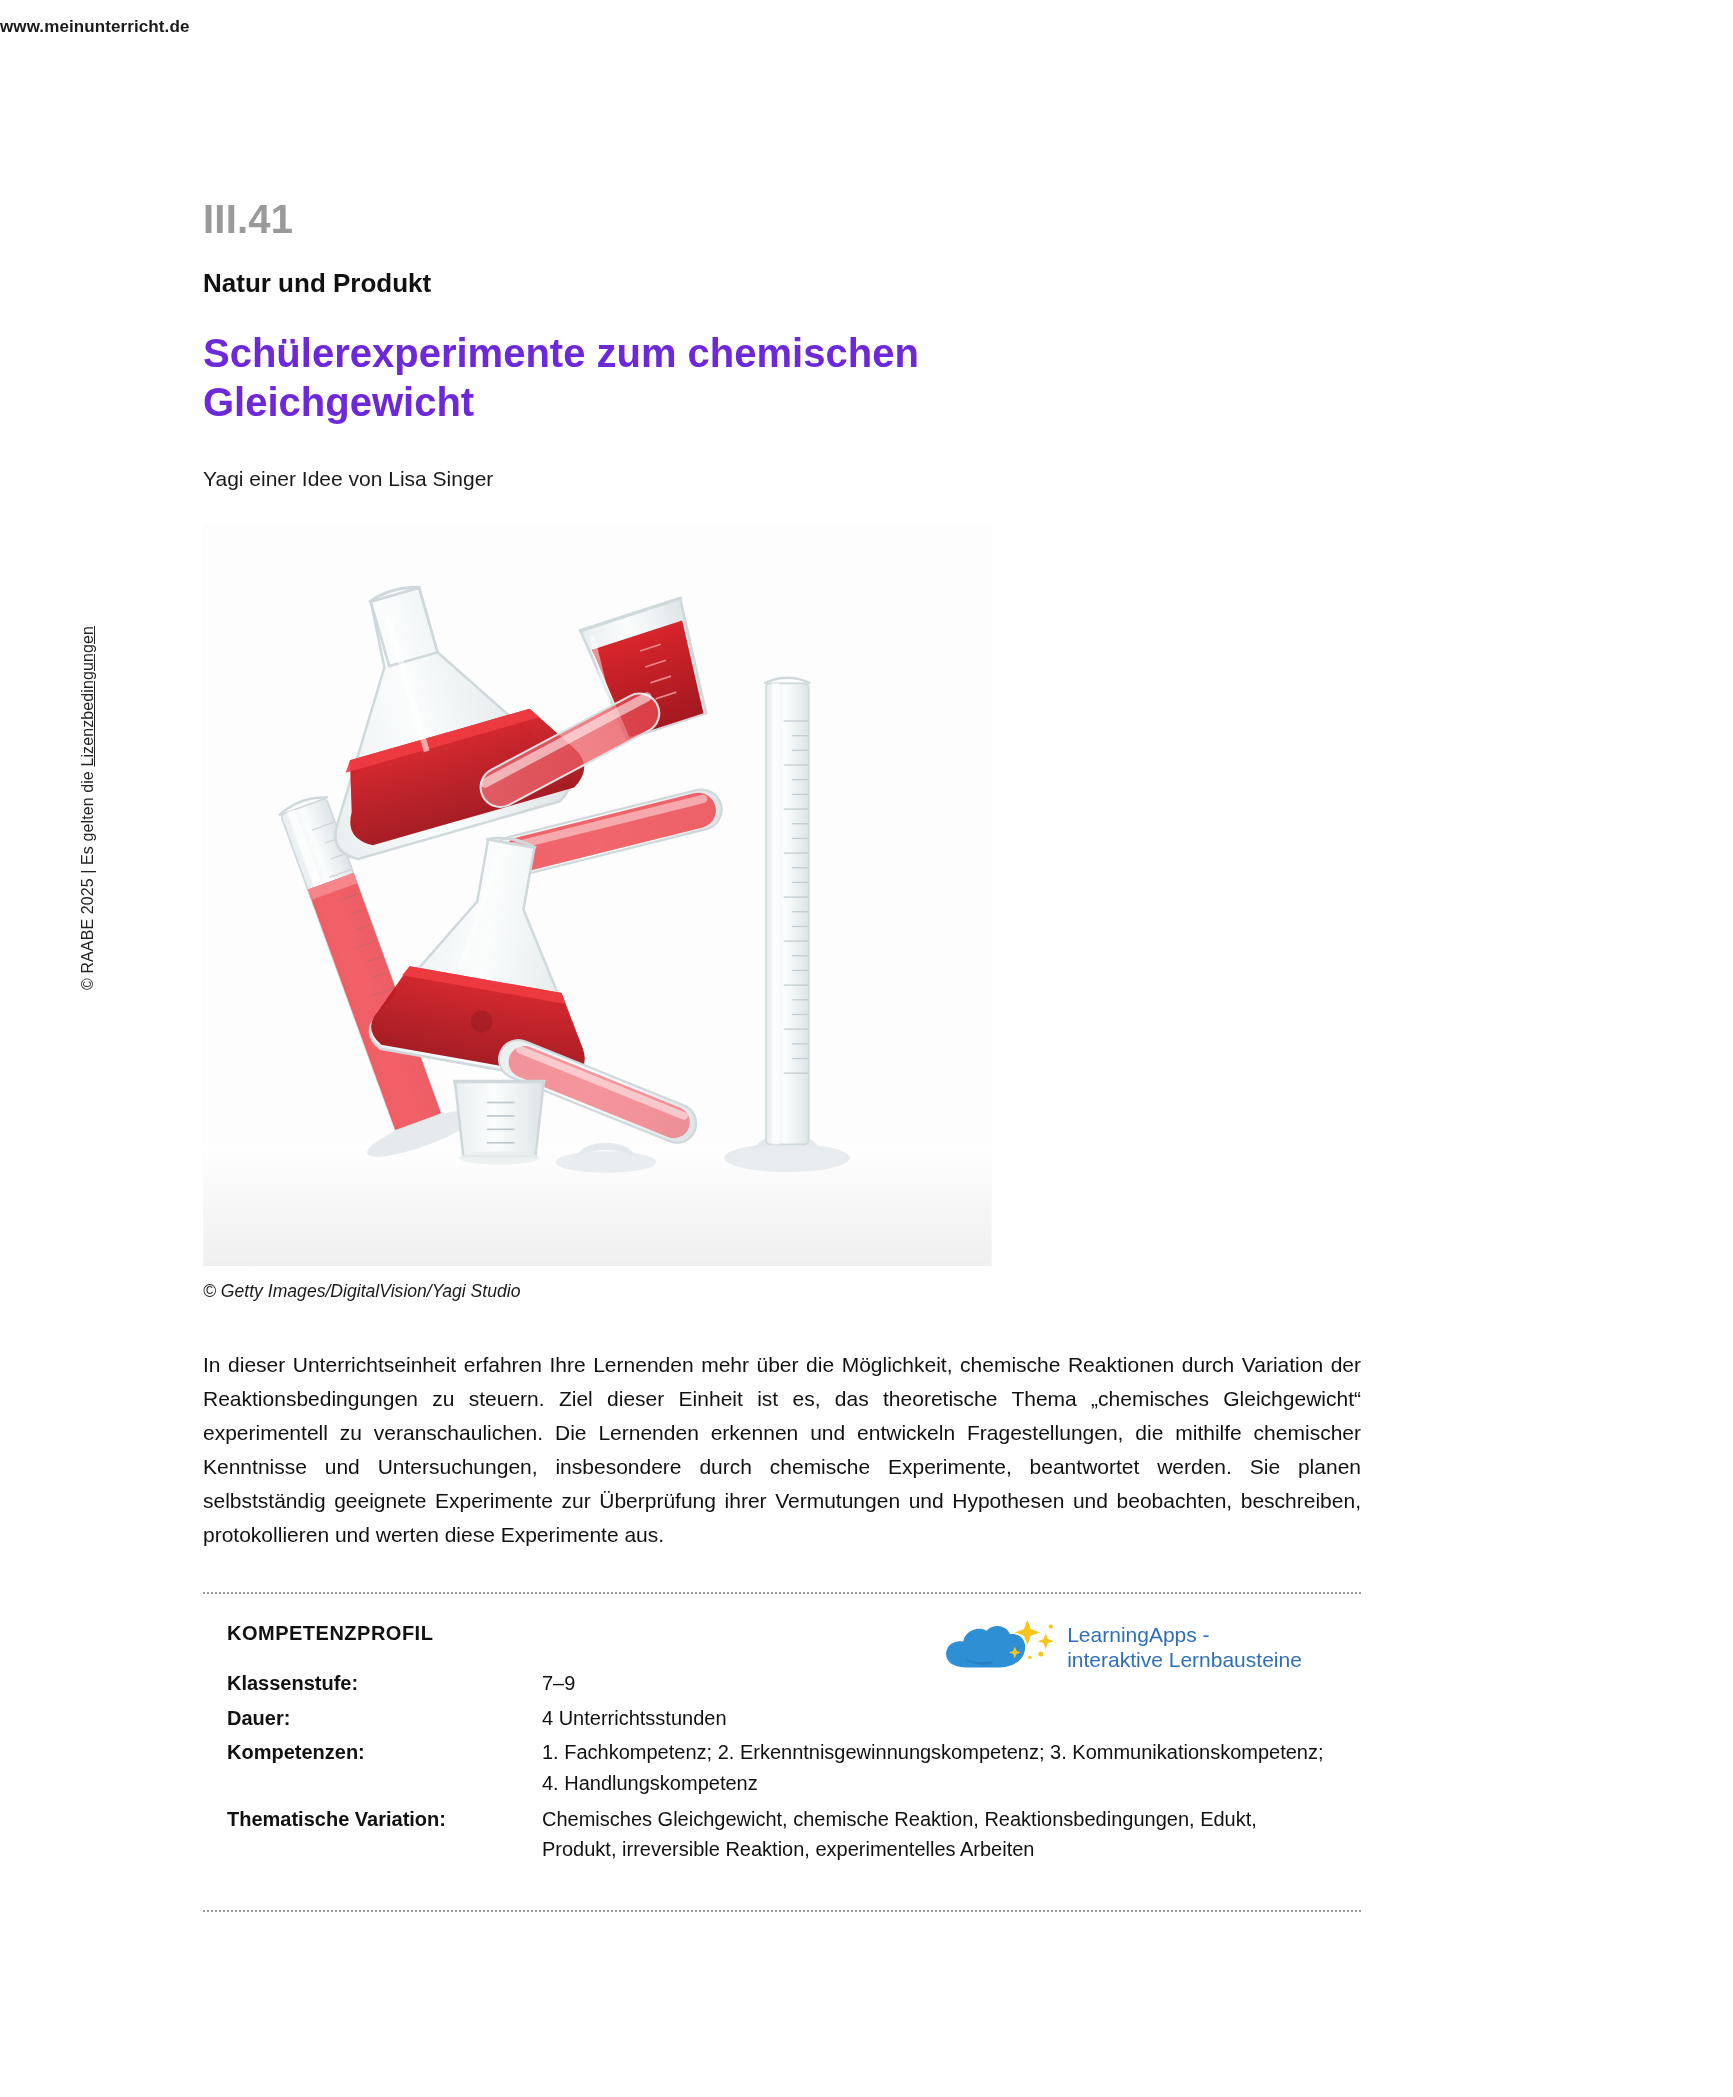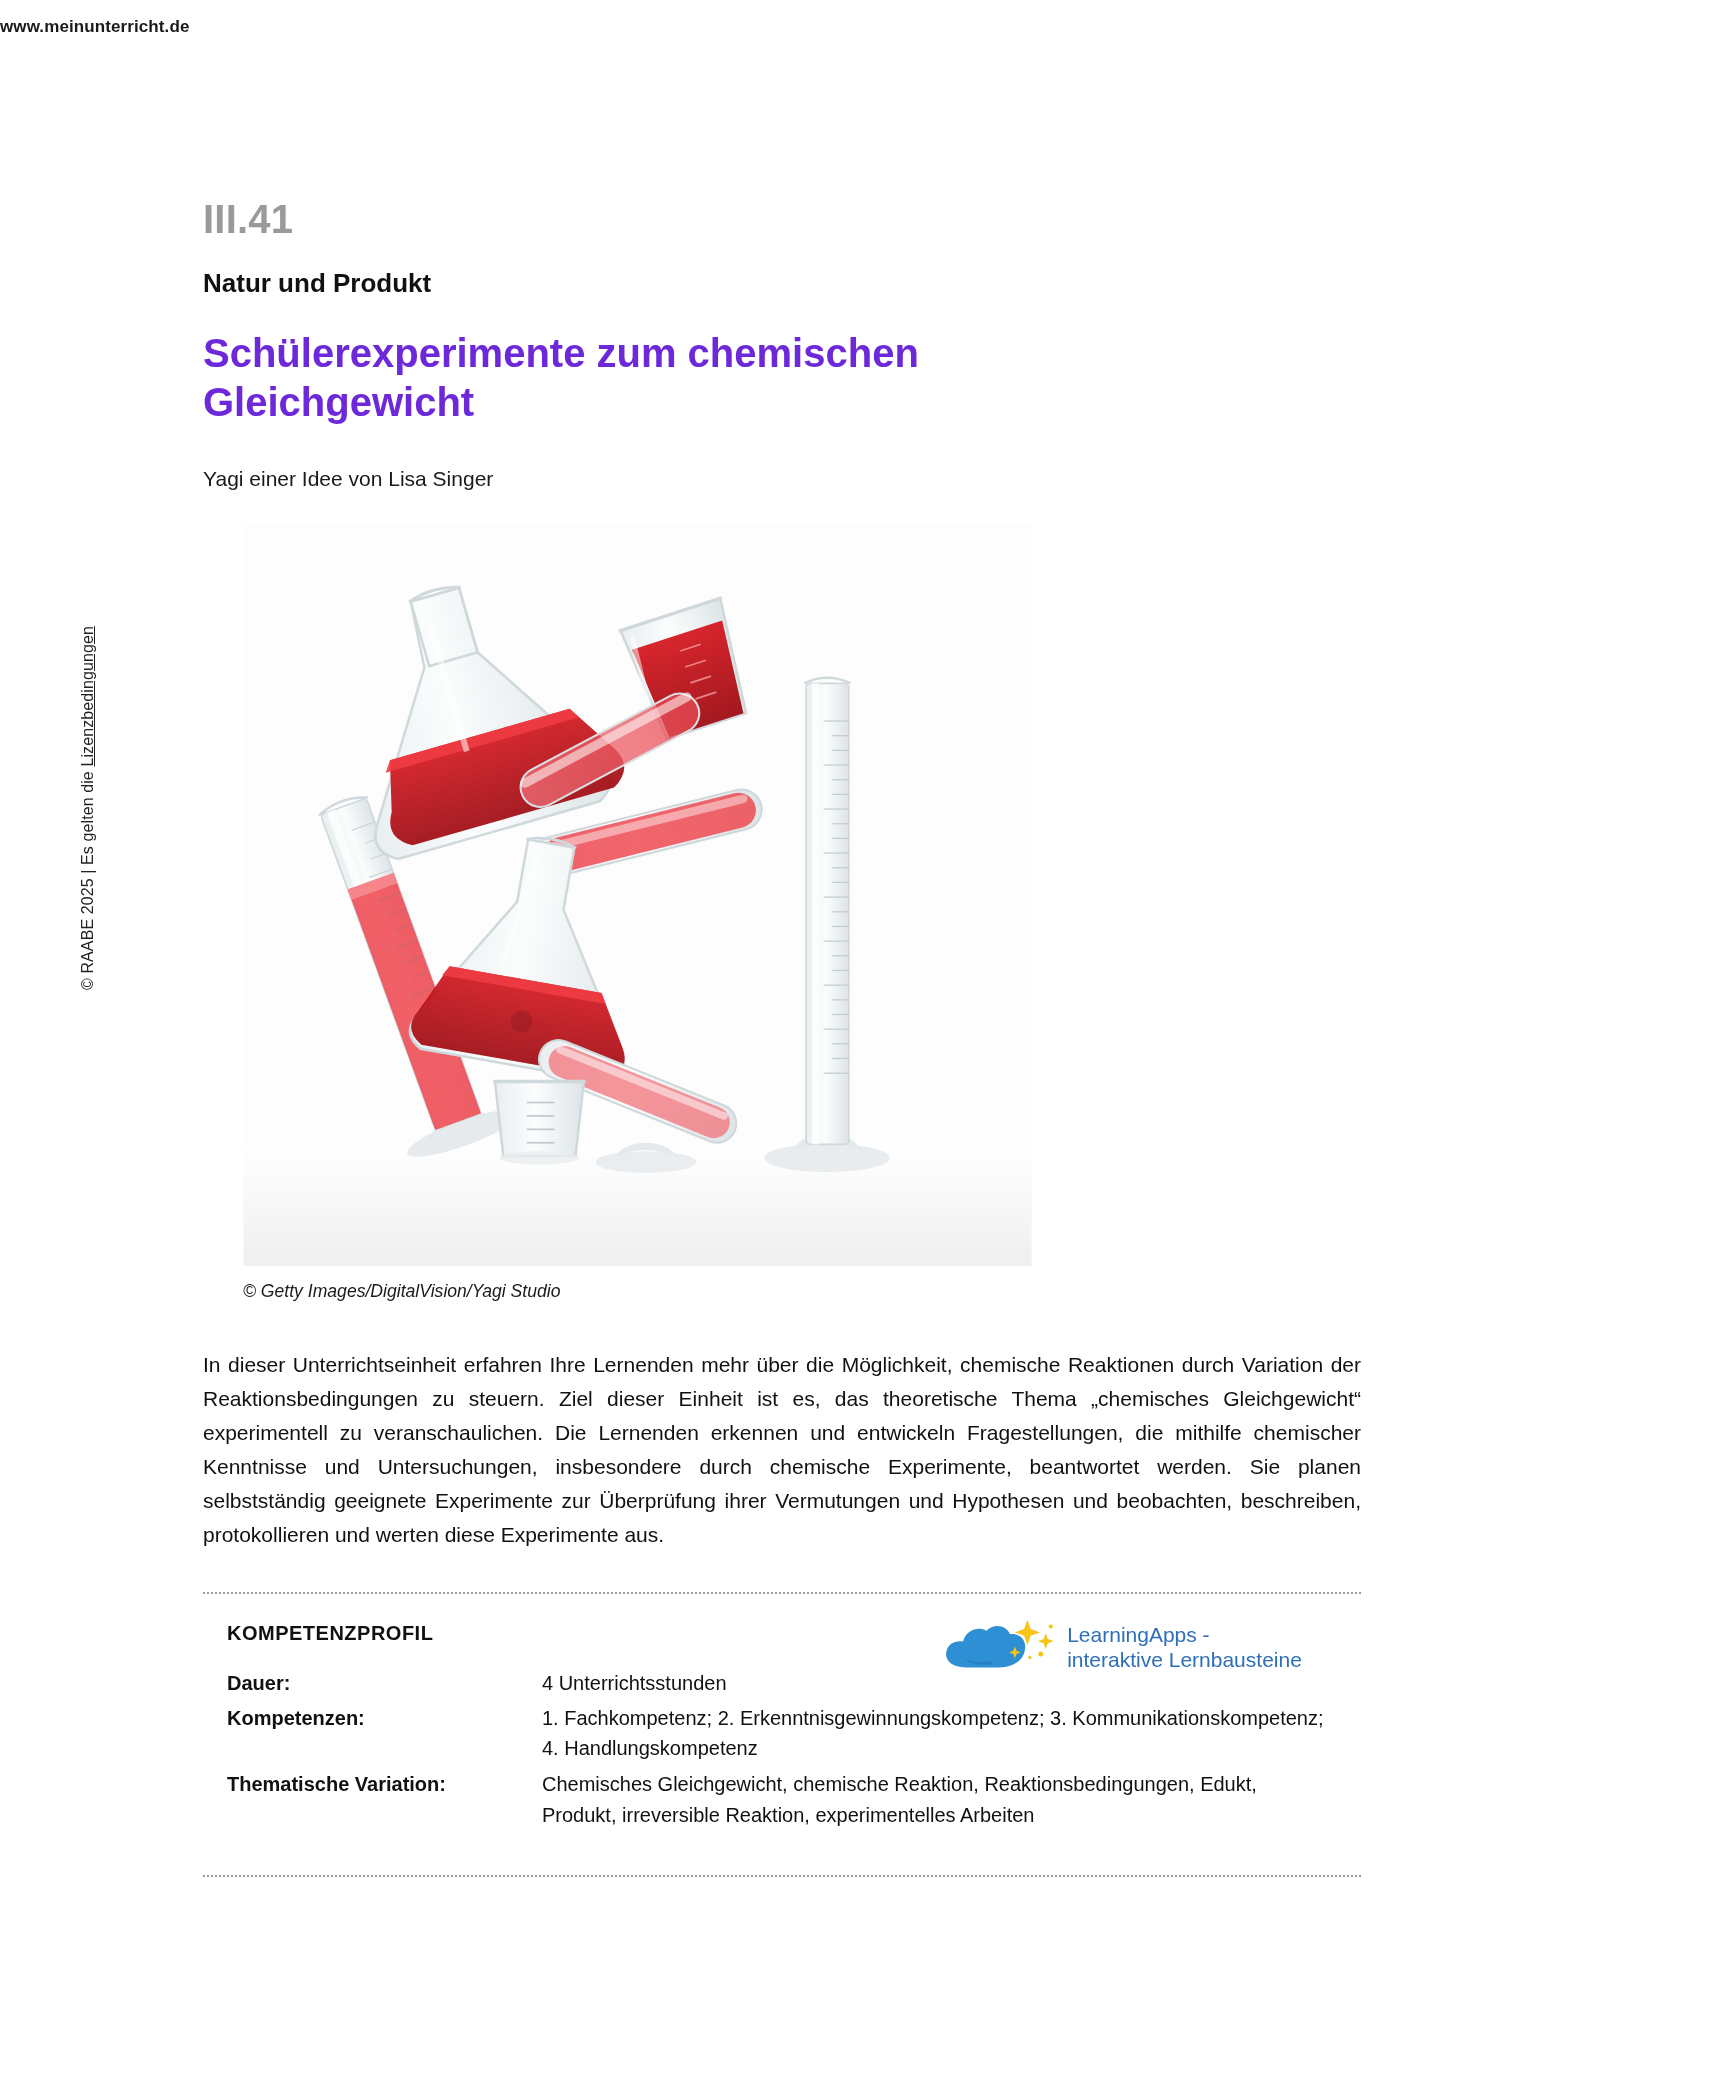--- a/index.html
+++ b/index.html
@@ -81,21 +81,20 @@
   .byline {
     margin-top: 40px;
     font-size: 21px;
     color: #1a1a1a;
   }
 
   
   .figure {
     margin-top: 33px;
     width: 789px;
-    margin-left: 40px;
   }
   .photo {
     position: relative;
     width: 789px;
     height: 742px;
     background: #fbfbfb;
     overflow: hidden;
   }
   .photo svg { display: block; }
   .credit {
@@ -382,20 +381,24 @@
         </svg>
         <div class="logo-text">
           <div>LearningApps -</div>
           <div class="l2">interaktive Lernbausteine</div>
         </div>
       </div>
 
       <table class="profile-table">
         <tbody>
           <tr>
+            <td class="key">Klassenstufe:</td>
+            <td class="val">7–9</td>
+          </tr>
+          <tr>
             <td class="key">Dauer:</td>
             <td class="val">4 Unterrichtsstunden</td>
           </tr>
           <tr class="spaced">
             <td class="key">Kompetenzen:</td>
             <td class="val">1. Fachkompetenz; 2. Erkenntnisgewinnungskompetenz; 3. Kommunikationskompetenz; 4. Handlungskompetenz</td>
           </tr>
           <tr class="spaced">
             <td class="key">Thematische Variation:</td>
             <td class="val">Chemisches Gleichgewicht, chemische Reaktion, Reaktionsbedingungen, Edukt, Produkt, irreversible Reaktion, experimentelles Arbeiten</td>

